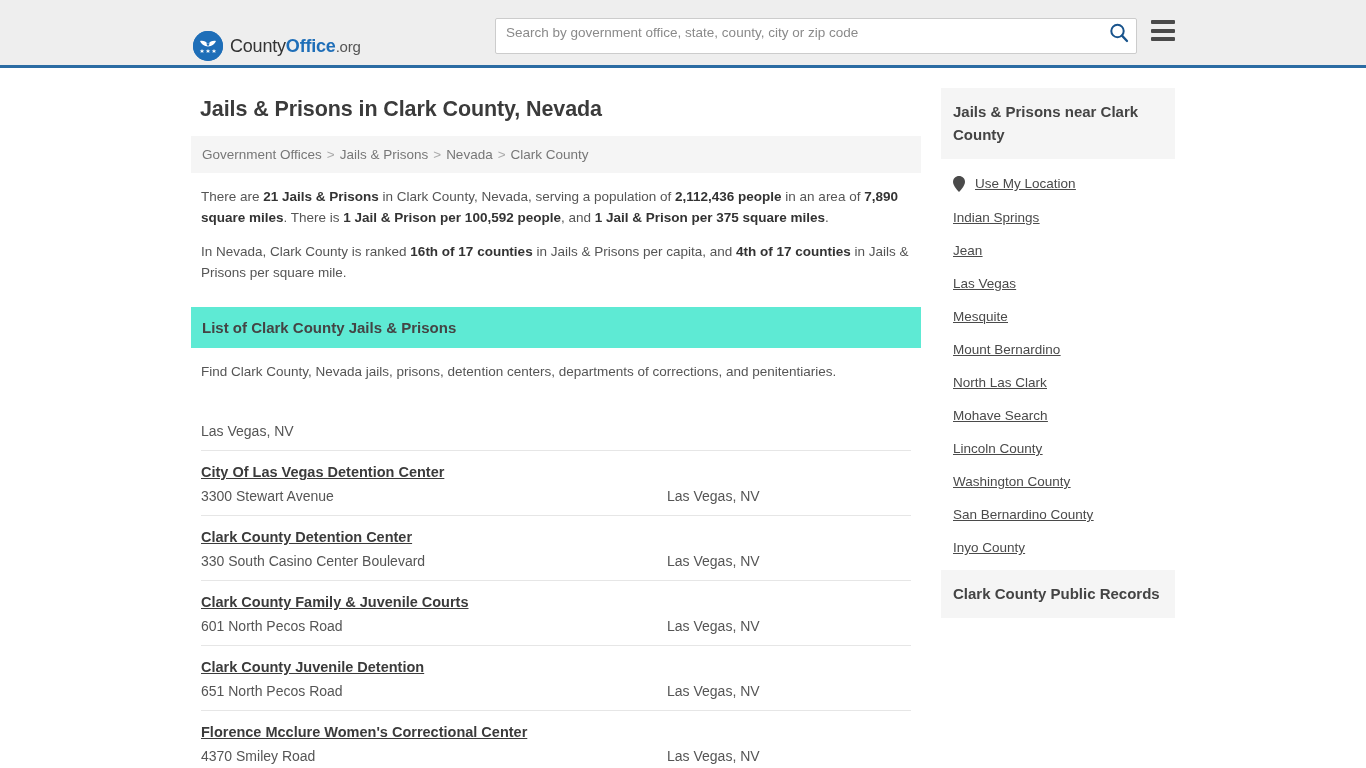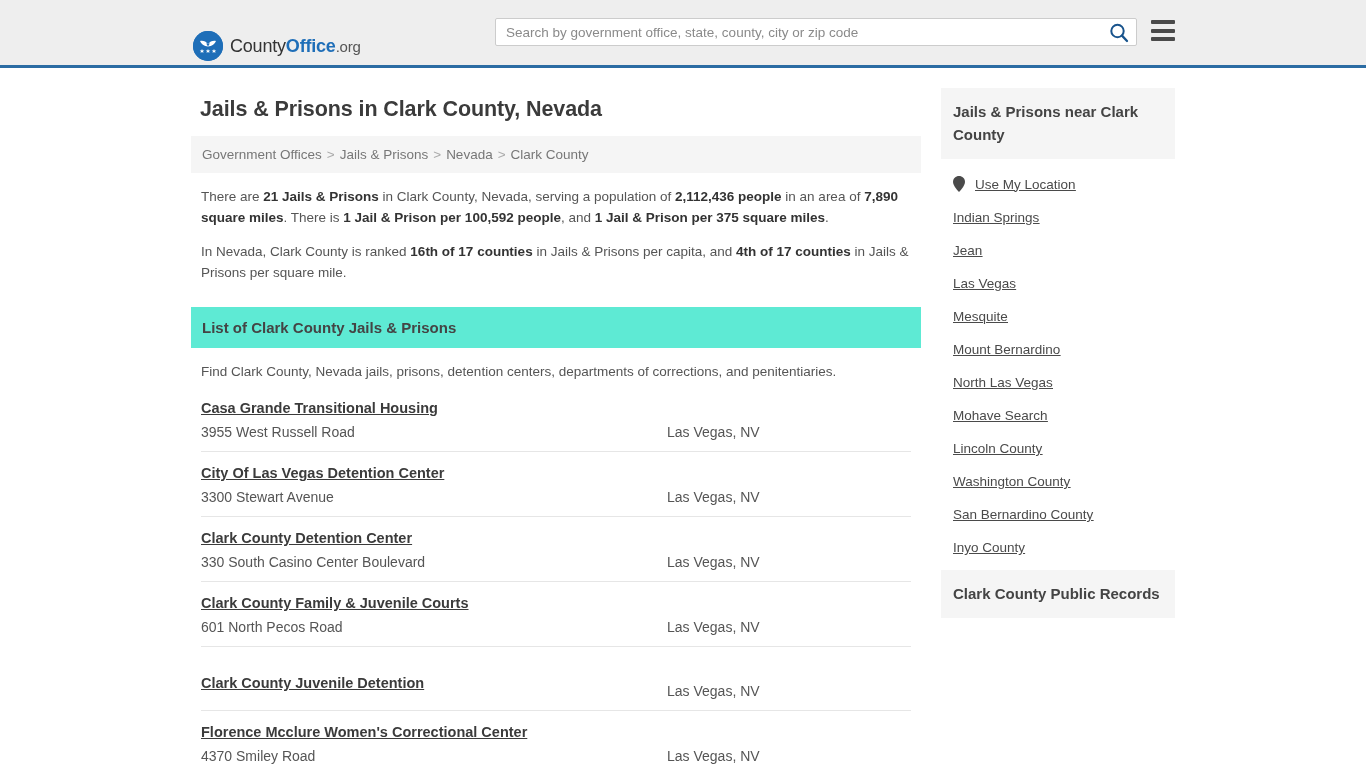--- a/index.html
+++ b/index.html
@@ -43,21 +43,21 @@
     color: #333333;
     white-space: nowrap;
   }
   .brand-text .b-bold { font-weight: bold; color: #1e6eb8; }
   .brand-text .b-plain { color: #333333; }
   .brand-text .b-tld { color: #555555; font-size: 15px; }
 
   .search-wrap {
     position: absolute;
     left: 495px; top: 18px;
-    width: 642px; height: 28px;
+    width: 642px; height: 36px;
     background: #ffffff;
     border: 1px solid #cccccc;
     border-radius: 2px;
   }
   .search-input {
     position: absolute;
     left: 0; top: 0;
     width: 600px; height: 26px;
     border: none; outline: none;
     background: transparent;
@@ -179,21 +179,21 @@
     background: #f5f5f5;
     padding: 12px 12px 13px 12px;
     font-size: 15px;
     font-weight: bold;
     color: #444444;
     line-height: 23px;
   }
   .side-links { padding: 8px 0 6px 0; }
   .side-link-row {
     display: flex;
-    align-items: center;
+    align-items: flex-start;
     padding: 9px 0 9px 12px;
     text-decoration: underline;
   }
   .side-link {
     font-size: 13.5px;
     color: #4a4a4a;
     text-decoration: underline;
     cursor: pointer;
   }
   .pin-icon { width: 13px; margin-right: 9px; display: flex; align-items: center; }
@@ -257,37 +257,36 @@
       <div class="intro">
         <p id="intro-p1"><span>There are </span><b>21 Jails &amp; Prisons</b><span> in Clark County, Nevada, serving a population of </span><b>2,112,436 people</b><span> in an area of </span><b>7,890 square miles</b><span>. There is </span><b>1 Jail &amp; Prison per 100,592 people</b><span>, and </span><b>1 Jail &amp; Prison per 375 square miles</b><span>.</span></p>
         <p id="intro-p2"><span>In Nevada, Clark County is ranked </span><b>16th of 17 counties</b><span> in Jails &amp; Prisons per capita, and </span><b>4th of 17 counties</b><span> in Jails &amp; Prisons per square mile.</span></p>
       </div>
 
       <div class="section-head">List of Clark County Jails &amp; Prisons</div>
       <div class="section-desc">Find Clark County, Nevada jails, prisons, detention centers, departments of corrections, and penitentiaries.</div>
 
       <div class="listing" id="listing">
           <div class="listing-row">
-            <div class="lr-left"><a class="lr-name" href="#">Casa Grande Transitional Housing</a><div class="lr-addr">3955 West Russell Road</div></div>
             <div class="lr-city">Las Vegas, NV</div>
           </div>
           <div class="listing-row">
             <div class="lr-left"><a class="lr-name" href="#">City Of Las Vegas Detention Center</a><div class="lr-addr">3300 Stewart Avenue</div></div>
             <div class="lr-city">Las Vegas, NV</div>
           </div>
           <div class="listing-row">
             <div class="lr-left"><a class="lr-name" href="#">Clark County Detention Center</a><div class="lr-addr">330 South Casino Center Boulevard</div></div>
             <div class="lr-city">Las Vegas, NV</div>
           </div>
           <div class="listing-row">
             <div class="lr-left"><a class="lr-name" href="#">Clark County Family &amp; Juvenile Courts</a><div class="lr-addr">601 North Pecos Road</div></div>
             <div class="lr-city">Las Vegas, NV</div>
           </div>
           <div class="listing-row">
-            <div class="lr-left"><a class="lr-name" href="#">Clark County Juvenile Detention</a></div>
+            <div class="lr-left"><a class="lr-name" href="#">Clark County Juvenile Detention</a><div class="lr-addr">651 North Pecos Road</div></div>
             <div class="lr-city">Las Vegas, NV</div>
           </div>
           <div class="listing-row">
             <div class="lr-left"><a class="lr-name" href="#">Florence Mcclure Women's Correctional Center</a><div class="lr-addr">4370 Smiley Road</div></div>
             <div class="lr-city">Las Vegas, NV</div>
           </div>
         </div>
 
     </div>
 
@@ -313,21 +312,21 @@
           <div class="side-link-row">
             <a class="side-link" href="#">Las Vegas</a>
           </div>
           <div class="side-link-row">
             <a class="side-link" href="#">Mesquite</a>
           </div>
           <div class="side-link-row">
             <a class="side-link" href="#">Mount Bernardino</a>
           </div>
           <div class="side-link-row">
-            <a class="side-link" href="#">North Las Vegas</a>
+            <a class="side-link" href="#">North Las Clark</a>
           </div>
           <div class="side-link-row">
             <a class="side-link" href="#">Mohave Search</a>
           </div>
           <div class="side-link-row">
             <a class="side-link" href="#">Lincoln County</a>
           </div>
           <div class="side-link-row">
             <a class="side-link" href="#">Washington County</a>
           </div>

